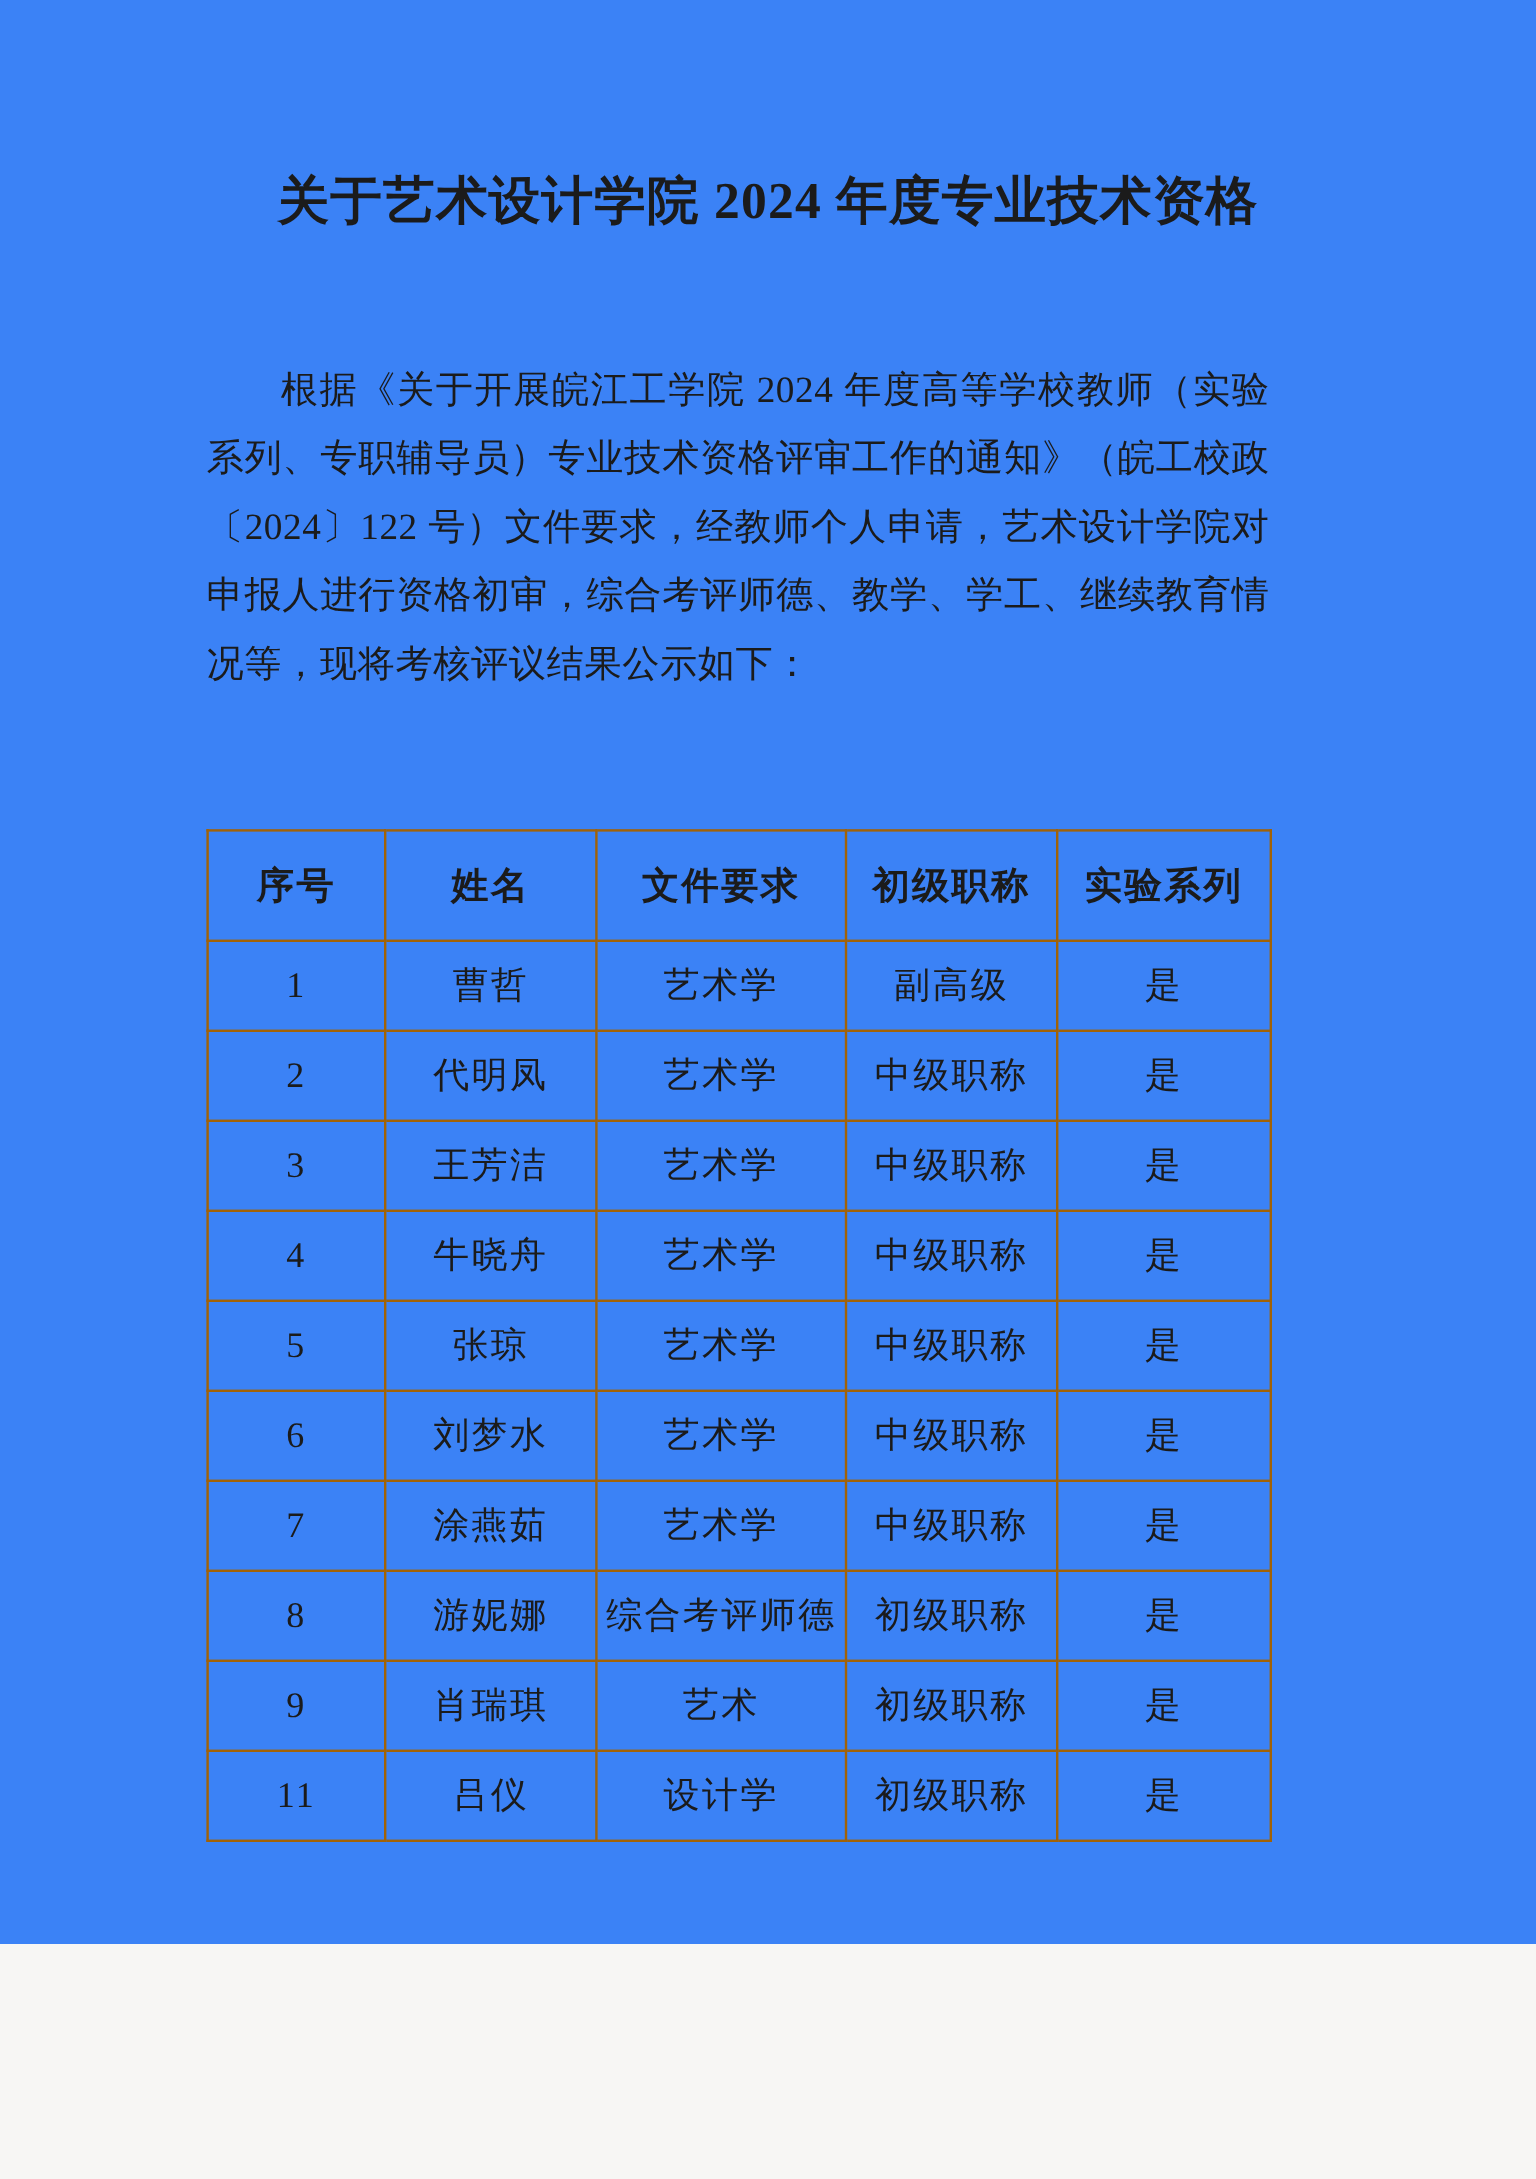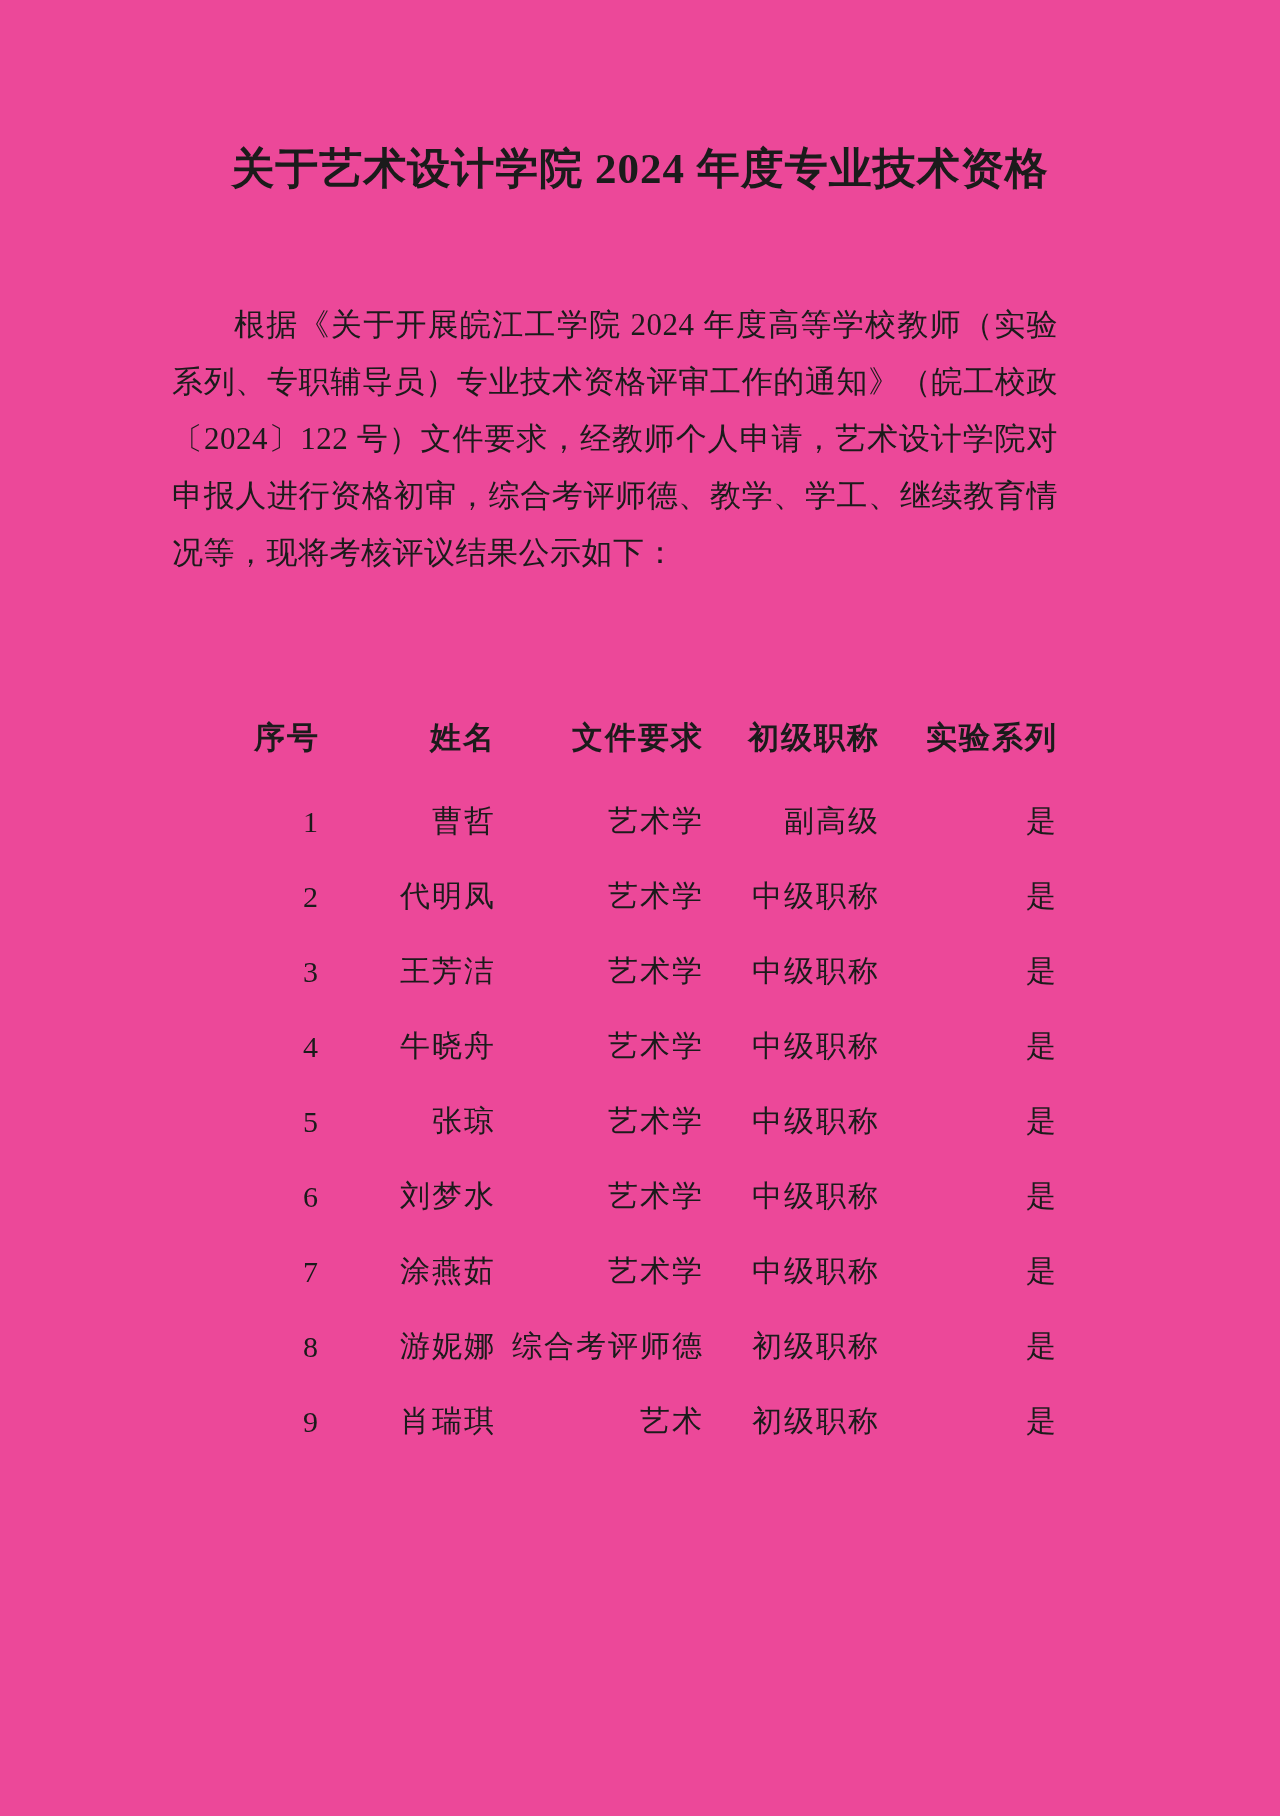--- a/index.html
+++ b/index.html
@@ -3,22 +3,22 @@
 <meta charset="utf-8">
 <style>
   html, body {
     margin: 0;
     padding: 0;
     background: #f7f6f4;
   }
   .page {
     position: relative;
     width: 1280px;
-    height: 1816px;
-    background: #ec4899;
+    height: 1620px;
+    background: #3b82f6;
     font-family: "Liberation Serif", "DejaVu Serif", serif;
     color: #1b1b1b;
     overflow: hidden;
   }
   .doc-title {
     margin: 0 auto;
     padding-top: 138px;
     width: 960px;
     text-align: center;
     font-size: 43px;
@@ -46,22 +46,22 @@
     table-layout: fixed;
     font-size: 30px;
   }
   table.results col:nth-child(1) { width: 148px; }
   table.results col:nth-child(2) { width: 176px; }
   table.results col:nth-child(3) { width: 208px; }
   table.results col:nth-child(4) { width: 176px; }
   table.results col:nth-child(5) { width: 178px; }
   table.results th,
   table.results td {
-    border: 2px solid #ec4899;
-    text-align: right;
+    border: 2px solid #a16207;
+    text-align: center;
     vertical-align: middle;
     padding: 0;
   }
   table.results th {
     height: 90px;
     font-size: 31px;
     font-weight: 700;
     letter-spacing: 2px;
   }
   table.results td {
@@ -155,16 +155,23 @@
           <td>初级职称</td>
           <td>是</td>
         </tr>
         <tr>
           <td>9</td>
           <td>肖瑞琪</td>
           <td>艺术</td>
           <td>初级职称</td>
           <td>是</td>
         </tr>
+        <tr>
+          <td>11</td>
+          <td>吕仪</td>
+          <td>设计学</td>
+          <td>初级职称</td>
+          <td>是</td>
+        </tr>
       </tbody>
   </table>
 
 </div>
 
 </body></html>

